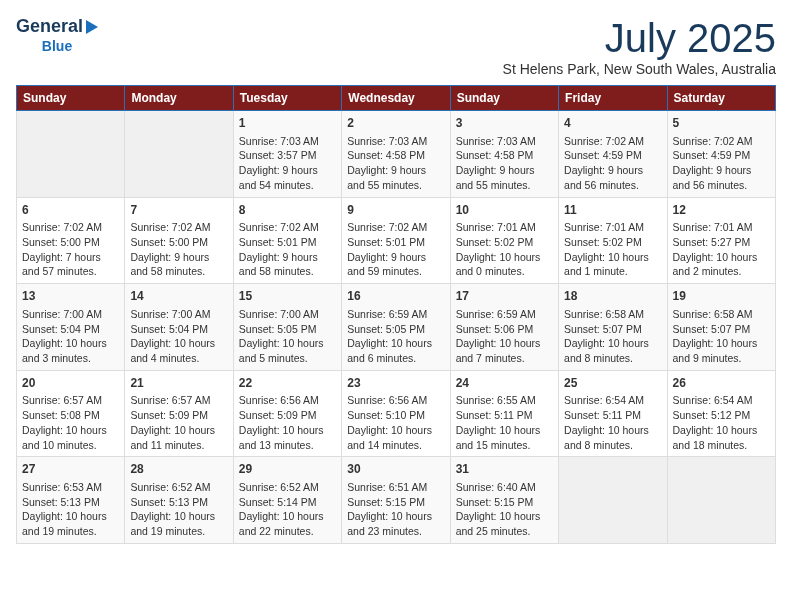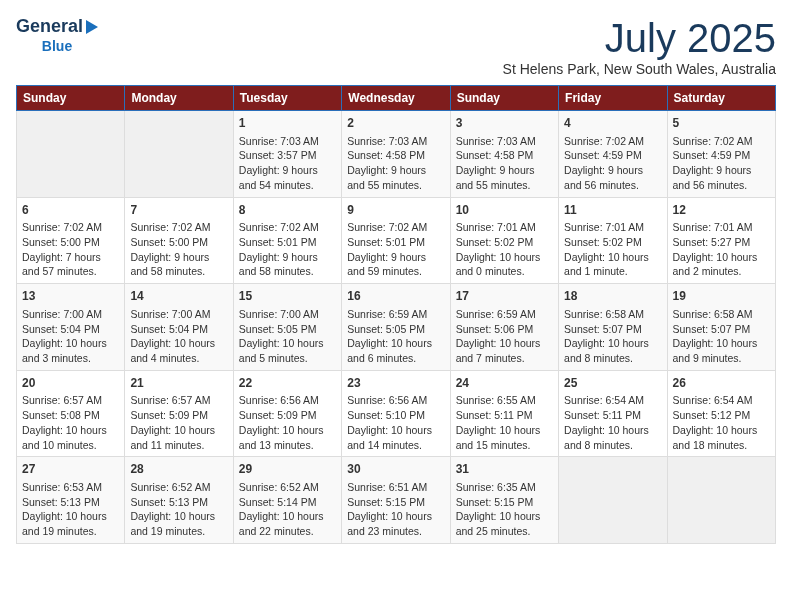--- a/index.html
+++ b/index.html
@@ -294,21 +294,21 @@
           <div>Daylight: 10 hours and 22 minutes.</div>
         </td>
         <td>
           <span class="day-num">30</span>
           <div>Sunrise: 6:51 AM</div>
           <div>Sunset: 5:15 PM</div>
           <div>Daylight: 10 hours and 23 minutes.</div>
         </td>
         <td>
           <span class="day-num">31</span>
-          <div>Sunrise: 6:35 AM</div>
+          <div>Sunrise: 6:40 AM</div>
           <div>Sunset: 5:15 PM</div>
           <div>Daylight: 10 hours and 25 minutes.</div>
         </td>
         <td class="empty"></td>
         <td class="empty"></td>
       </tr>
     </tbody>
 </table>
 
 </body></html>

